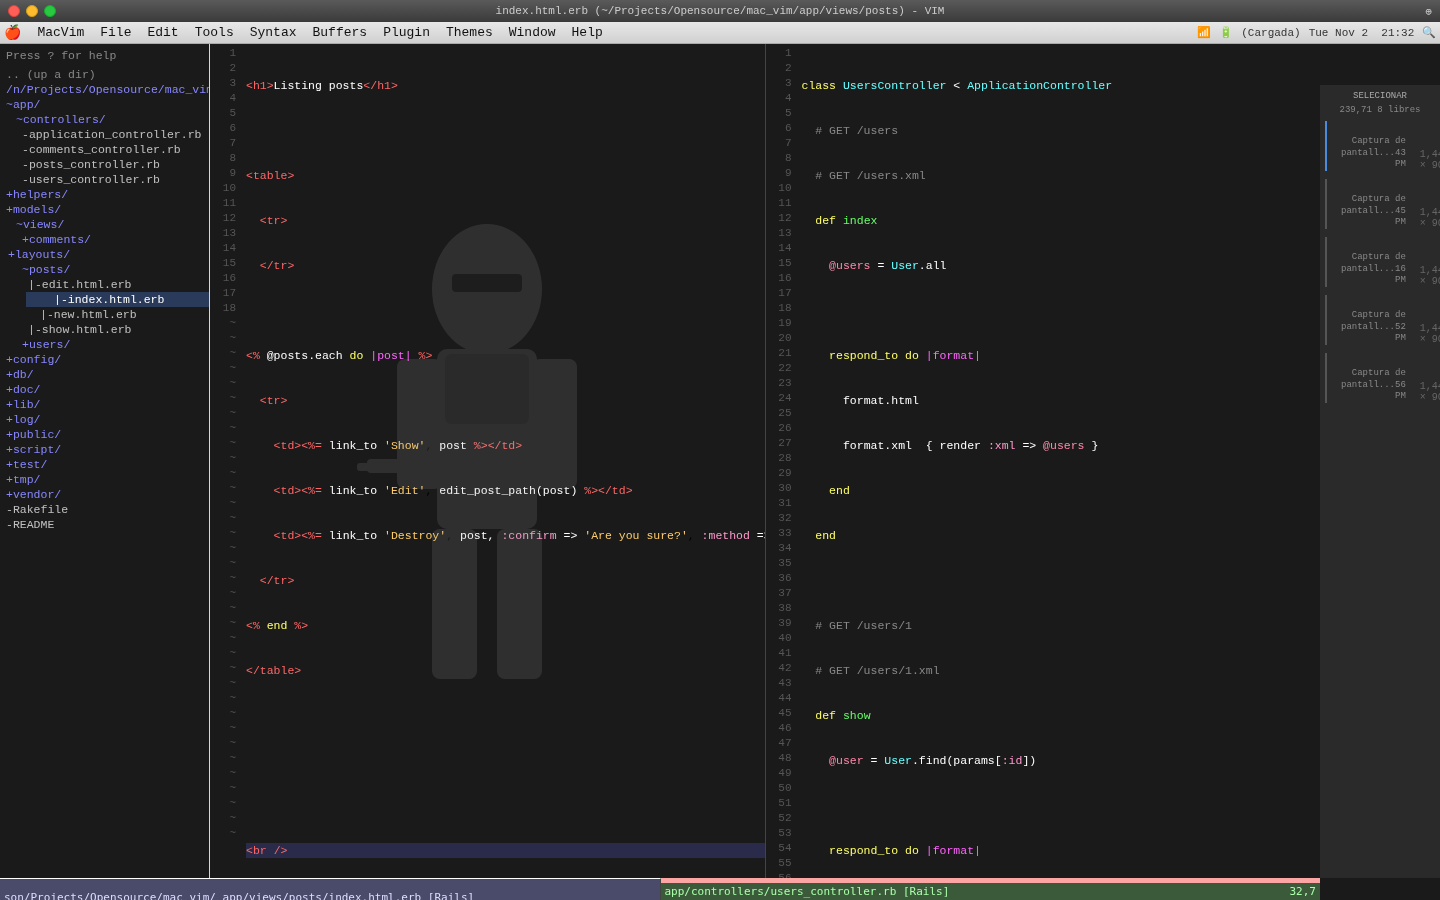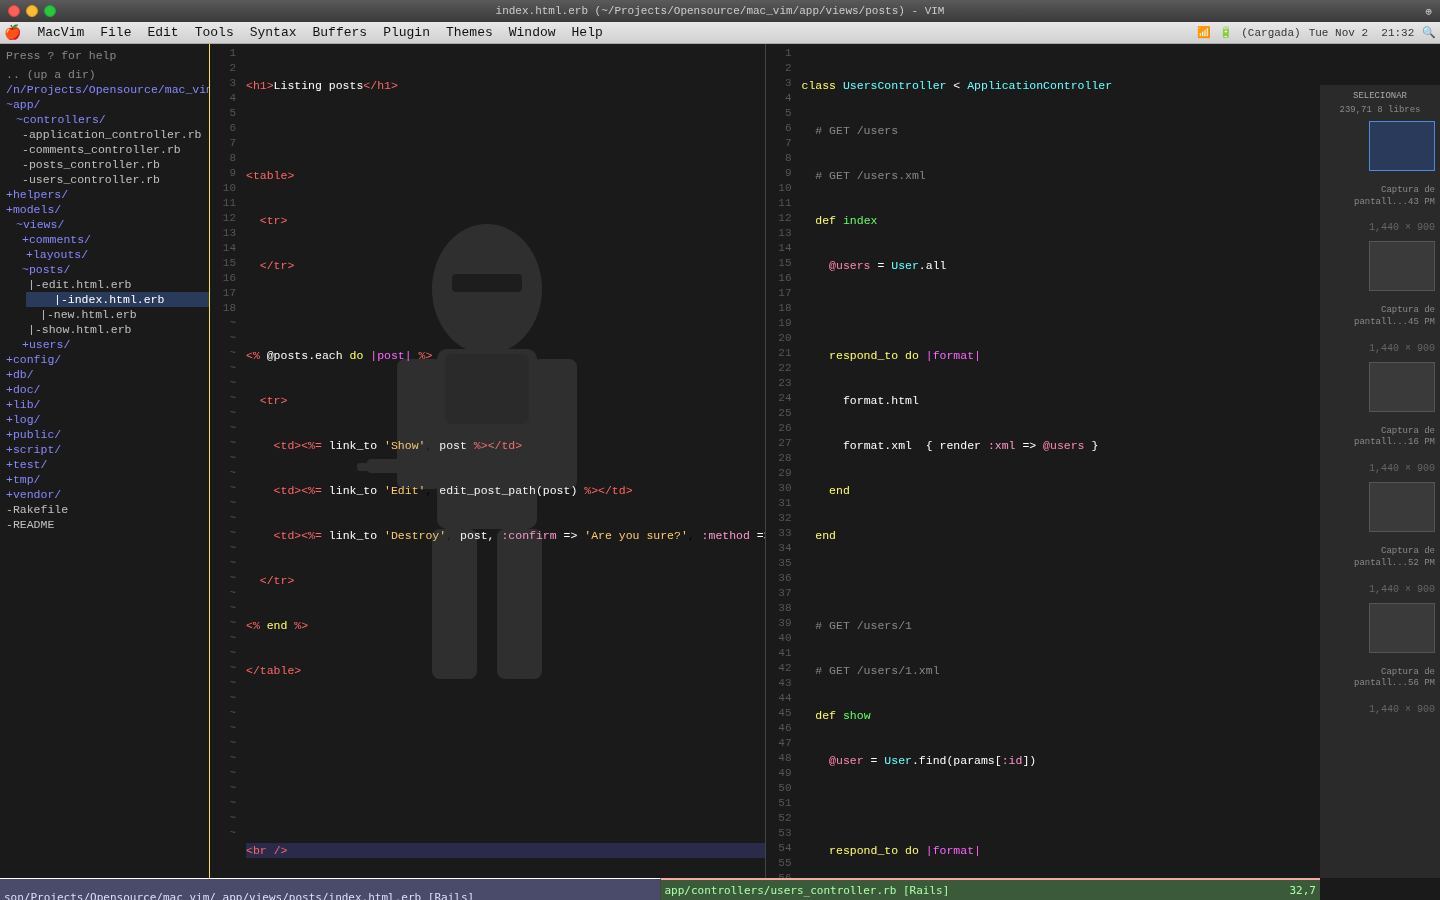--- a/index.html
+++ b/index.html
@@ -109,21 +109,21 @@
       align-items: center;
       padding: 4px 0;
       gap: 2px;
       overflow: hidden;
       flex-shrink: 0;
       margin-top: 41px;
     }
     .thumb-item {
       width: 110px;
       display: flex;
-      flex-direction: column;
+      flex-direction: row;
       align-items: flex-end;
       gap: 14px;
     }
     .thumb-box {
       width: 66px;
       height: 50px;
       background: #3a3a3a;
       border: 1px solid #555;
       display: flex;
       align-items: center;
@@ -241,21 +241,21 @@
     <div class="file-tree-item ft-dir">~app/</div>
     <div class="file-tree-item ft-dir" style="padding-left:16px">~controllers/</div>
     <div class="file-tree-item ft-file" style="padding-left:22px">-application_controller.rb</div>
     <div class="file-tree-item ft-file" style="padding-left:22px">-comments_controller.rb</div>
     <div class="file-tree-item ft-file" style="padding-left:22px">-posts_controller.rb</div>
     <div class="file-tree-item ft-file" style="padding-left:22px">-users_controller.rb</div>
     <div class="file-tree-item ft-dir" style="padding-left:6px">+helpers/</div>
     <div class="file-tree-item ft-dir" style="padding-left:6px">+models/</div>
     <div class="file-tree-item ft-dir" style="padding-left:16px">~views/</div>
     <div class="file-tree-item ft-dir" style="padding-left:22px">+comments/</div>
-    <div class="file-tree-item ft-dir" style="padding-left:26px">+layouts/</div>
+    <div class="file-tree-item ft-dir" style="padding-left:8px">+layouts/</div>
     <div class="file-tree-item ft-dir" style="padding-left:22px">~posts/</div>
     <div class="file-tree-item ft-file" style="padding-left:28px">|-edit.html.erb</div>
     <div class="file-tree-item ft-file ft-selected" style="padding-left:28px">|-index.html.erb</div>
     <div class="file-tree-item ft-file" style="padding-left:40px">|-new.html.erb</div>
     <div class="file-tree-item ft-file" style="padding-left:28px">|-show.html.erb</div>
     <div class="file-tree-item ft-dir" style="padding-left:22px">+users/</div>
     <div class="file-tree-item ft-dir">+config/</div>
     <div class="file-tree-item ft-dir">+db/</div>
     <div class="file-tree-item ft-dir">+doc/</div>
     <div class="file-tree-item ft-dir">+lib/</div>
@@ -569,18 +569,18 @@
   </div>
 
 </div>
 
 <div style="display:flex; background:#1a1a1a;">
 
   <div style="flex:1; height:38px; background:#4a4a6a; display:flex; align-items:center; padding:0 4px; border-top:1px solid #ffffff; border-right:1px solid #444;">
     <span style="color:#ddddff; font-size:11px; font-family:monospace;">son/Projects/Opensource/mac_vim/  app/views/posts/index.html.erb [Rails]</span>
   </div>
 
-  <div style="flex:1; height:22px; background:#3a5a3a; display:flex; align-items:center; padding:0 4px; border-top:2px solid #fca5a5;">
+  <div style="flex:1; height:22px; background:#3a5a3a; display:flex; align-items:center; padding:0 4px; border-top:5px solid #fca5a5;">
     <span style="color:#aaffaa; font-size:11px; font-family:monospace;">app/controllers/users_controller.rb [Rails]</span>
     <span style="margin-left:auto; color:#aaffaa; font-size:11px; font-family:monospace;">32,7</span>
   </div>
   <div style="width:120px;"></div>
 </div>
 
 </body></html>

